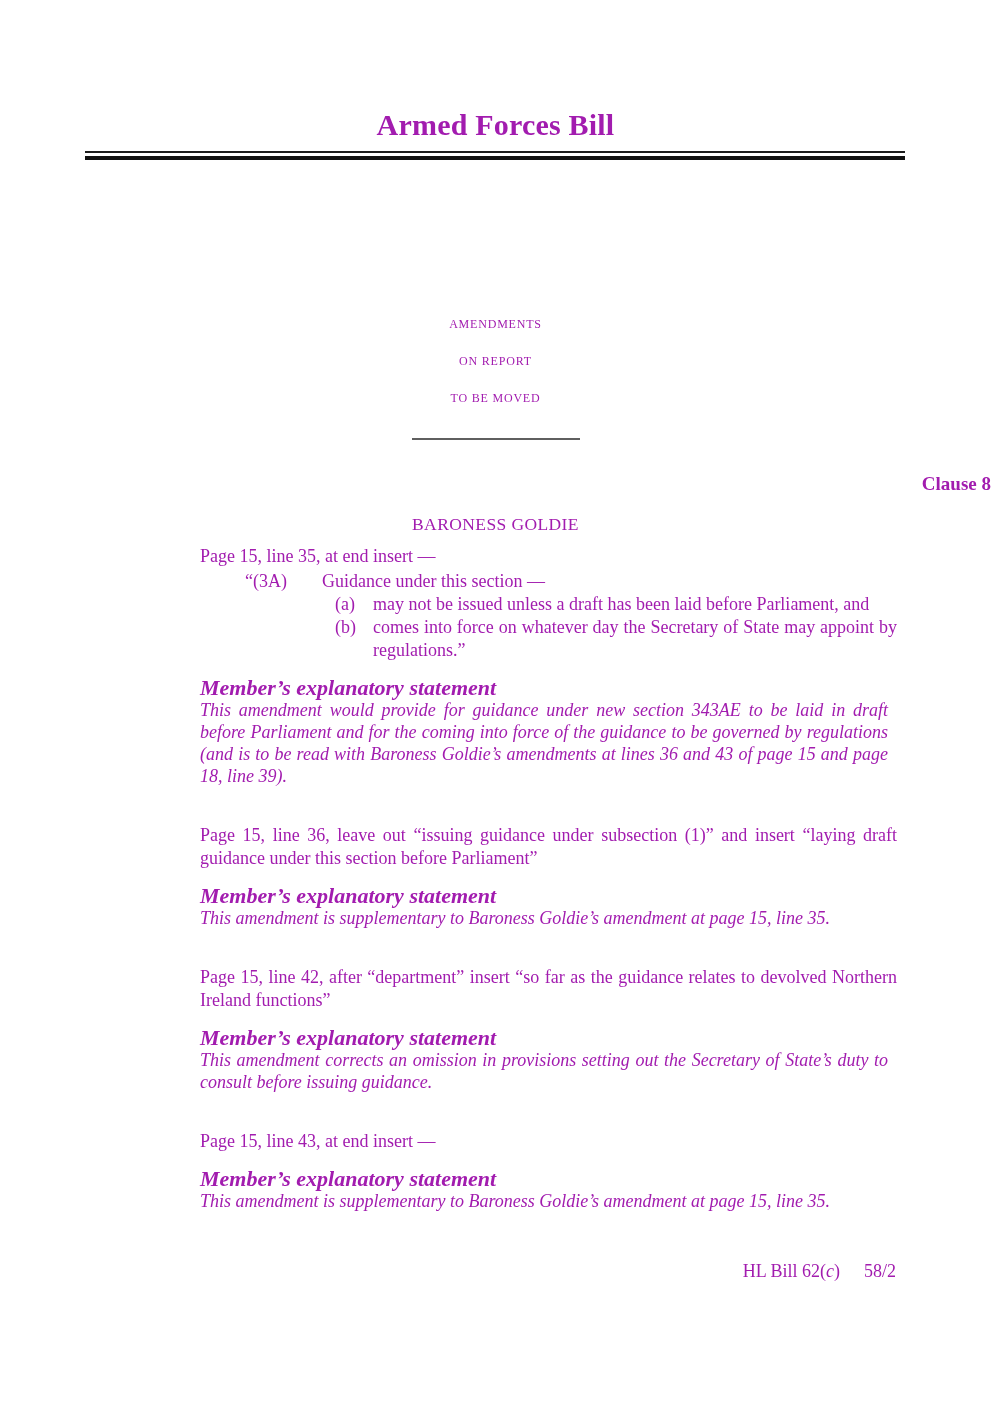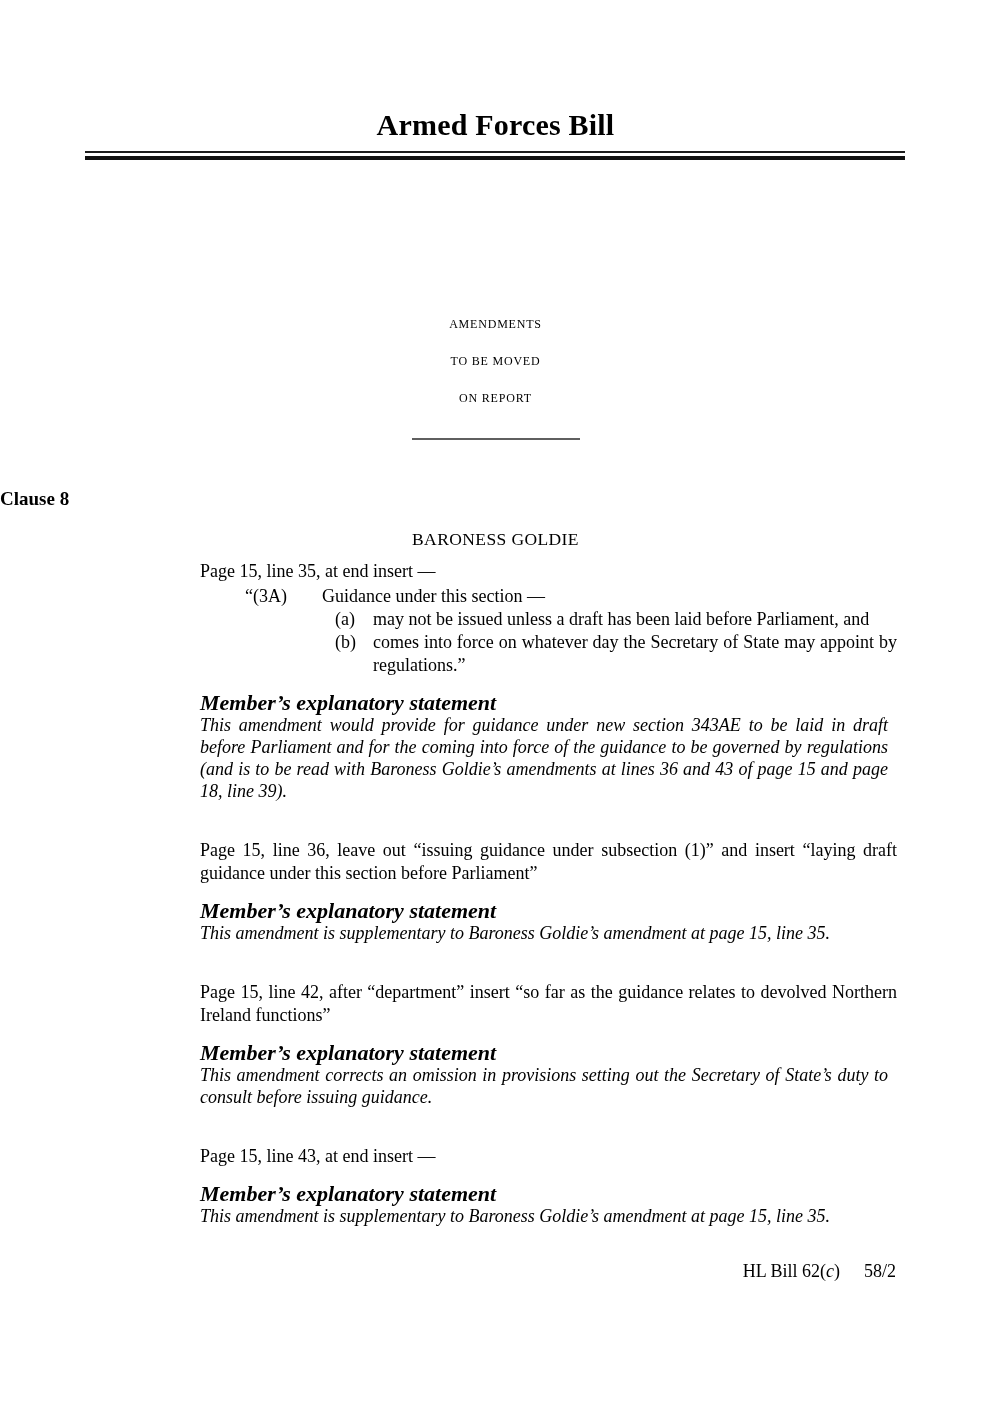--- a/index.html
+++ b/index.html
@@ -3,21 +3,21 @@
 <meta charset="utf-8">
 <style>
   html, body { margin: 0; padding: 0; background: #e8e8e8; }
   .page {
     position: relative;
     width: 991px;
     height: 1401px;
     margin: 0 auto;
     background: #ffffff;
     font-family: "Liberation Serif", serif;
-    color: #000000;
+    color: #a21caf;
     overflow: hidden;
     box-sizing: border-box;
     padding-top: 106px;
   }
 
   .doc-title {
     text-align: center;
     font-weight: bold;
     font-size: 30px;
     line-height: 38px;
@@ -39,22 +39,22 @@
   }
 
   .mid-rule {
     width: 168px;
     margin: 21px auto 0 auto;
     border-top: 2px solid #5f5f5f;
     height: 0;
   }
 
   .clause-heading {
-    margin-top: 47px;
-    text-align: left;
+    margin-top: 32px;
+    text-align: right;
     font-weight: bold;
     font-size: 19px;
     line-height: 24px;
   }
 
   .mover {
     margin-top: 17px;
     text-align: center;
     font-size: 17.5px;
     line-height: 22px;
@@ -121,22 +121,22 @@
 </head>
 <body>
 
 <div class="page">
 
   <div class="doc-title">Armed Forces Bill</div>
   <div class="title-rule"></div>
 
   <div class="heading-block">
     <div class="heading-line">AMENDMENTS</div>
+    <div class="heading-line">ON REPORT</div>
     <div class="heading-line">TO BE MOVED</div>
-    <div class="heading-line">ON REPORT</div>
   </div>
 
   <div class="mid-rule"></div>
 
   <div class="clause-heading">Clause 8</div>
   <div class="mover">BARONESS GOLDIE</div>
 
   <div class="amendments">
 
     <div class="amendment">

